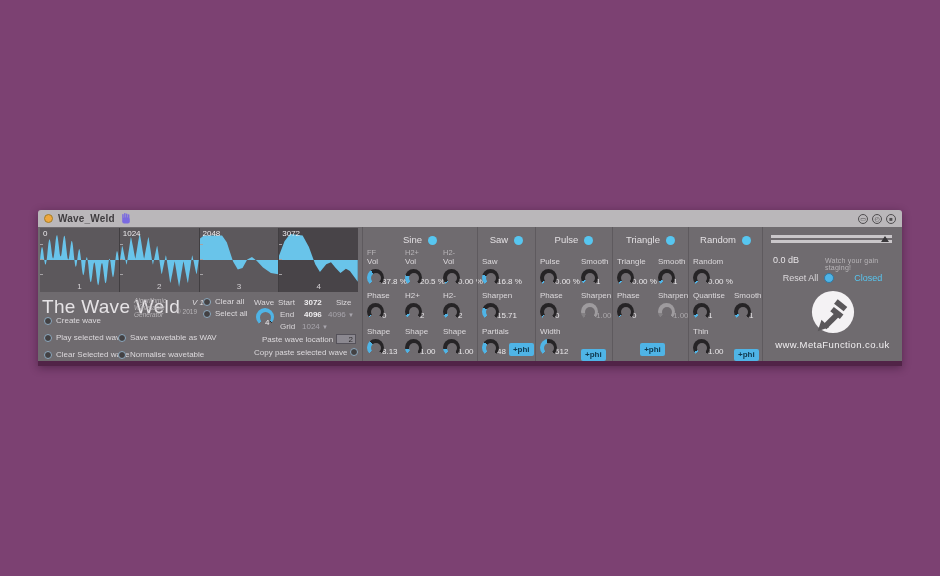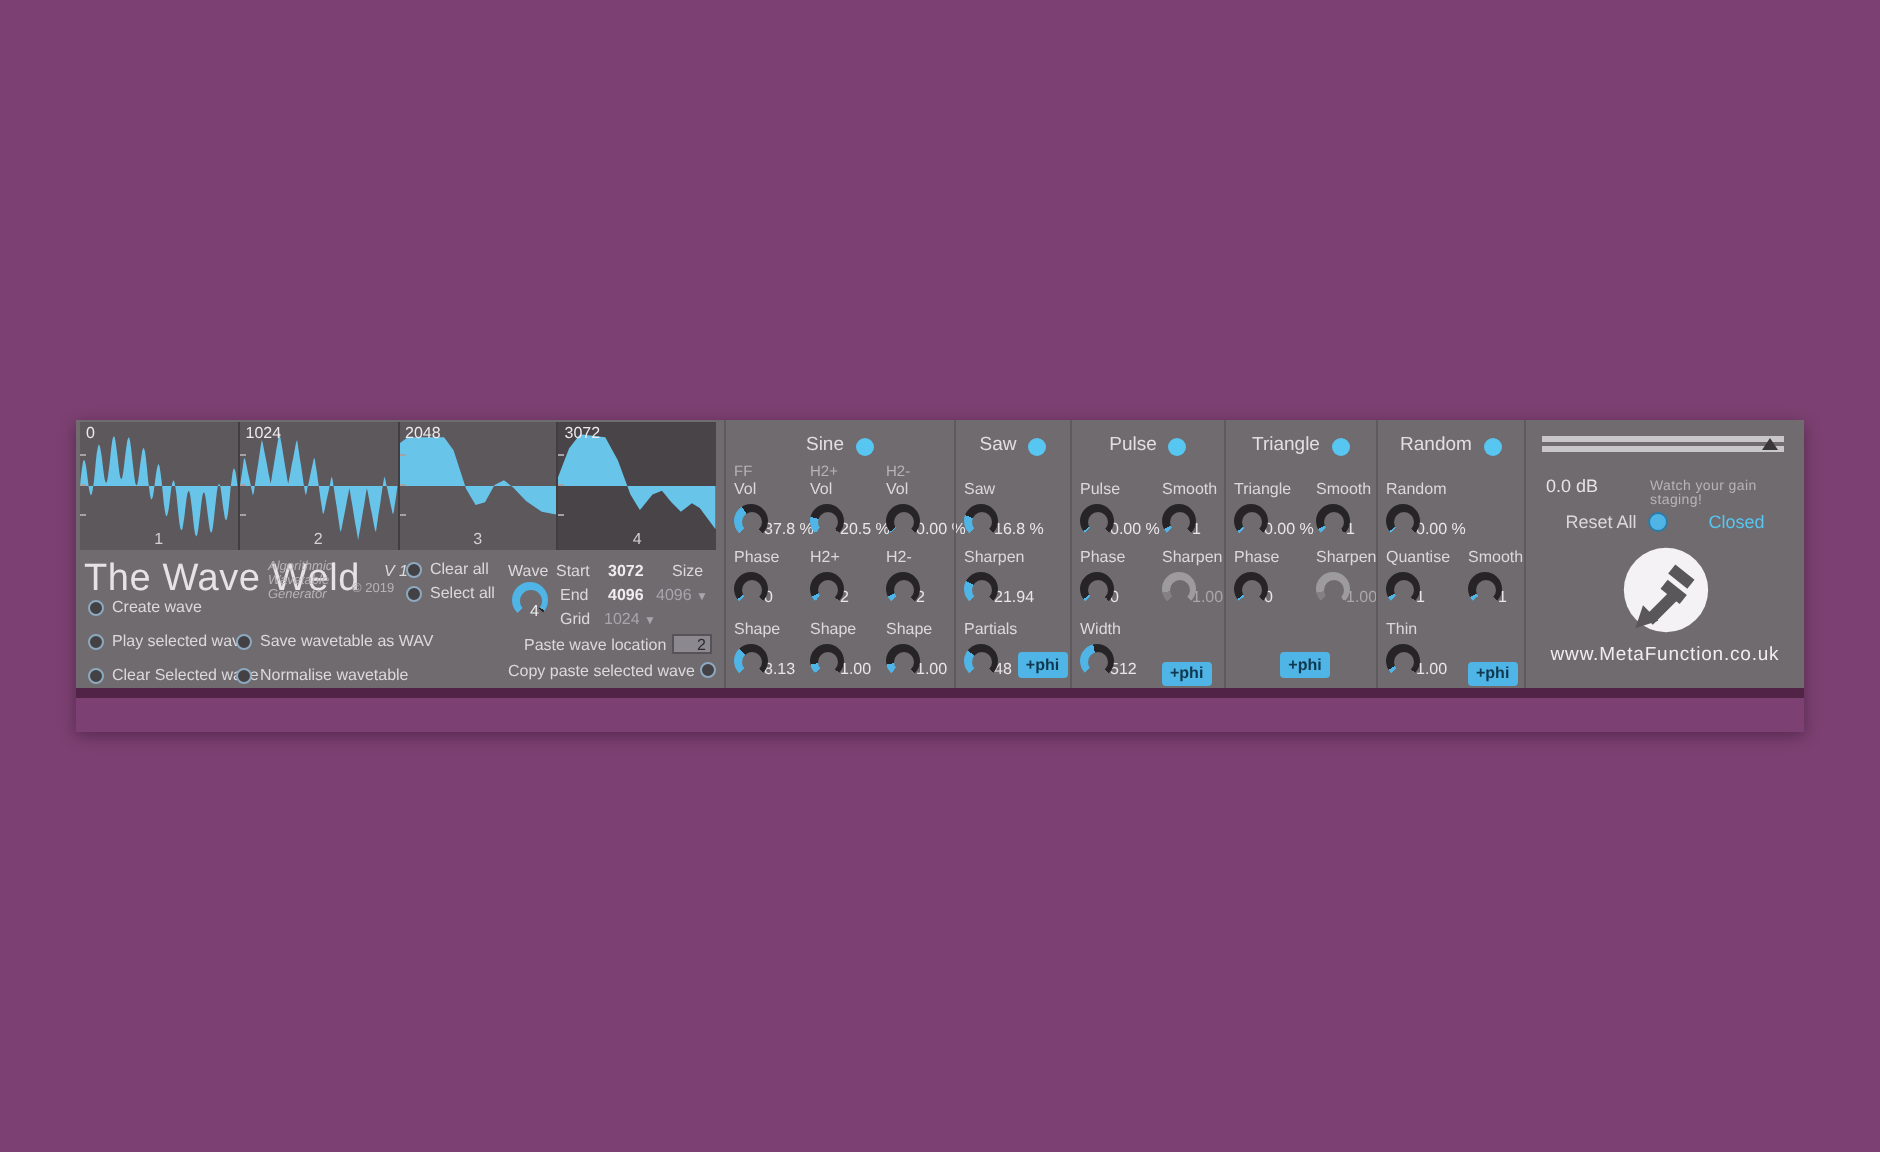--- a/index.html
+++ b/index.html
@@ -70,20 +70,38 @@
 .resetrow{position:absolute;left:0;right:0;top:46px;display:flex;align-items:center;justify-content:center;gap:6px;font-size:9px;color:var(--text)}
 .resetcirc{width:10px;height:10px;border-radius:50%;background:var(--accent);border:1px solid #2e7aa6}
 .closed{color:var(--cyan);margin-left:14px}
 .logo{position:absolute;left:0;right:0;top:62px;display:flex;justify-content:center}
 .url{position:absolute;left:0;right:0;top:112px;text-align:center;font-size:9.5px;color:#f0eef0;letter-spacing:.4px}
 </style>
 </head>
 <body>
 
 <div class="window">
+  <div class="titlebar">
+    <span class="tb-circle"></span>
+    <span class="tb-title">Wave_Weld</span>
+    <svg width="10" height="11" viewBox="0 0 10 11" style="margin-left:1px">
+      <g fill="#7a6ae0">
+          <rect x="1.2" y="4.5" width="7.6" height="6" rx="2"></rect>
+          <rect x="1.2" y="1" width="1.5" height="5" rx=".7"></rect>
+          <rect x="3.1" y="0" width="1.5" height="6" rx=".7"></rect>
+          <rect x="5" y="0.4" width="1.5" height="6" rx=".7"></rect>
+          <rect x="6.9" y="1.2" width="1.5" height="5" rx=".7"></rect>
+        </g>
+    </svg>
+    <span class="tb-right">
+      <span class="tb-icon">▭</span>
+      <span class="tb-icon">◴</span>
+      <span class="tb-icon">■</span>
+    </span>
+  </div>
 
   <div class="devbody">
 
     <div class="leftcol">
       <div class="waves">
         <div class="wpanel">
           <svg viewBox="0 0 100 60" preserveAspectRatio="none">
               <path d="M0 30 L0.0 30.0 L0.6 25.4 L1.3 21.4 L1.9 18.7 L2.5 17.7 L3.1 18.3 L3.8 20.5 L4.4 23.7 L5.0 27.4 L5.6 30.9 L6.3 33.4 L6.9 34.4 L7.5 33.8 L8.1 31.6 L8.8 28.0 L9.4 23.5 L10.0 18.9 L10.6 14.8 L11.3 11.9 L11.9 10.6 L12.5 11.0 L13.1 13.0 L13.8 16.2 L14.4 20.0 L15.0 23.7 L15.6 26.7 L16.3 28.4 L16.9 28.4 L17.5 26.7 L18.1 23.6 L18.8 19.5 L19.4 15.1 L20.0 11.1 L20.6 8.2 L21.3 6.7 L21.9 6.9 L22.5 8.9 L23.1 12.1 L23.8 16.1 L24.4 20.2 L25.0 23.8 L25.6 26.1 L26.3 26.8 L26.9 25.8 L27.5 23.3 L28.1 19.7 L28.7 15.7 L29.4 11.8 L30.0 8.9 L30.6 7.3 L31.3 7.5 L31.9 9.3 L32.5 12.6 L33.1 16.8 L33.8 21.3 L34.4 25.3 L35.0 28.2 L35.6 29.6 L36.3 29.4 L36.9 27.5 L37.5 24.4 L38.1 20.6 L38.8 16.9 L39.4 14.0 L40.0 12.3 L40.6 12.3 L41.3 14.0 L41.9 17.2 L42.5 21.5 L43.1 26.2 L43.8 30.5 L44.4 34.0 L45.0 36.0 L45.6 36.3 L46.3 34.9 L46.9 32.2 L47.5 28.7 L48.1 25.1 L48.8 22.0 L49.4 20.1 L50.0 19.7 L50.6 21.1 L51.2 24.1 L51.9 28.2 L52.5 32.9 L53.1 37.5 L53.8 41.2 L54.4 43.6 L55.0 44.3 L55.6 43.3 L56.3 40.9 L56.9 37.5 L57.5 33.7 L58.1 30.4 L58.8 28.1 L59.4 27.3 L60.0 28.2 L60.6 30.7 L61.3 34.5 L61.9 39.0 L62.5 43.5 L63.1 47.3 L63.7 49.9 L64.4 50.8 L65.0 50.1 L65.6 47.7 L66.3 44.3 L66.9 40.4 L67.5 36.7 L68.1 33.8 L68.8 32.4 L69.4 32.6 L70.0 34.5 L70.6 37.8 L71.3 41.9 L71.9 46.2 L72.5 50.0 L73.1 52.6 L73.8 53.7 L74.4 53.0 L75.0 50.8 L75.6 47.2 L76.3 43.1 L76.9 38.9 L77.5 35.5 L78.1 33.4 L78.8 32.9 L79.4 34.1 L80.0 36.8 L80.6 40.5 L81.3 44.5 L81.9 48.1 L82.5 50.8 L83.1 51.9 L83.8 51.4 L84.4 49.2 L85.0 45.6 L85.6 41.2 L86.3 36.7 L86.9 32.8 L87.5 30.1 L88.1 28.9 L88.8 29.4 L89.4 31.5 L90.0 34.8 L90.6 38.5 L91.3 42.1 L91.9 44.8 L92.5 46.1 L93.1 45.8 L93.8 43.7 L94.4 40.2 L95.0 35.8 L95.6 31.1 L96.3 26.8 L96.9 23.6 L97.5 21.9 L98.1 21.9 L98.8 23.5 L99.4 26.4 L100.0 30.0 L100 30 Z" fill="#69c4ea"></path>
             </svg>
           <span class="wtick" style="top:16px"></span>
@@ -275,21 +293,21 @@
               <span class="knob" style="background: conic-gradient(from 225deg, rgb(79, 180, 230) 0deg, rgb(79, 180, 230) 64.8deg, rgb(38, 36, 38) 64.8deg, rgb(38, 36, 38) 270deg, transparent 270deg, transparent 360deg);"></span>
               <span class="kval">16.8 %</span>
             </div>
         </div>
       </div>
       <div class="grp" style="top:64px">
         <div class="kcol" style="width:54px">
           <span class="klbl">Sharpen</span>
           <div class="krow">
               <span class="knob" style="background: conic-gradient(from 225deg, rgb(79, 180, 230) 0deg, rgb(79, 180, 230) 72.9deg, rgb(38, 36, 38) 72.9deg, rgb(38, 36, 38) 270deg, transparent 270deg, transparent 360deg);"></span>
-              <span class="kval">21.94</span>
+              <span class="kval">15.71</span>
             </div>
         </div>
       </div>
       <div class="grp" style="top:100px">
         <div class="kcol" style="width:54px">
           <span class="klbl">Partials</span>
           <div class="krow">
               <span class="knob" style="background: conic-gradient(from 225deg, rgb(79, 180, 230) 0deg, rgb(79, 180, 230) 83.7deg, rgb(38, 36, 38) 83.7deg, rgb(38, 36, 38) 270deg, transparent 270deg, transparent 360deg);"></span>
               <span class="kval">48</span>
               <span class="phi" style="margin-left:3px">+phi</span>

